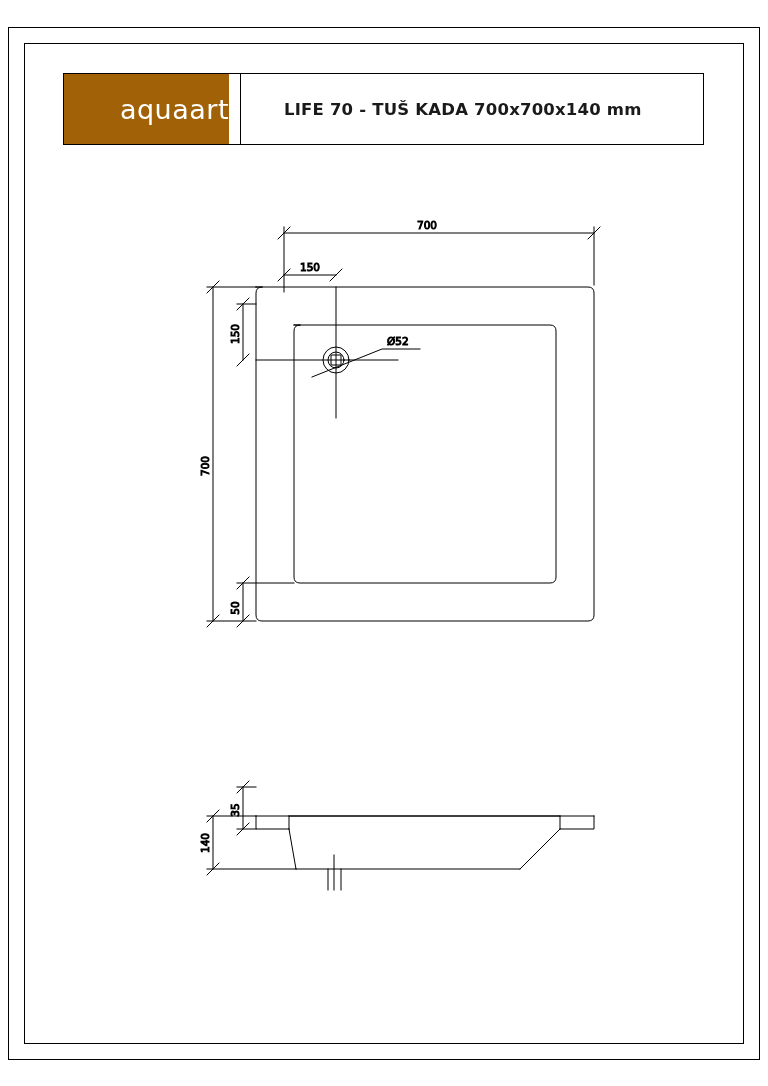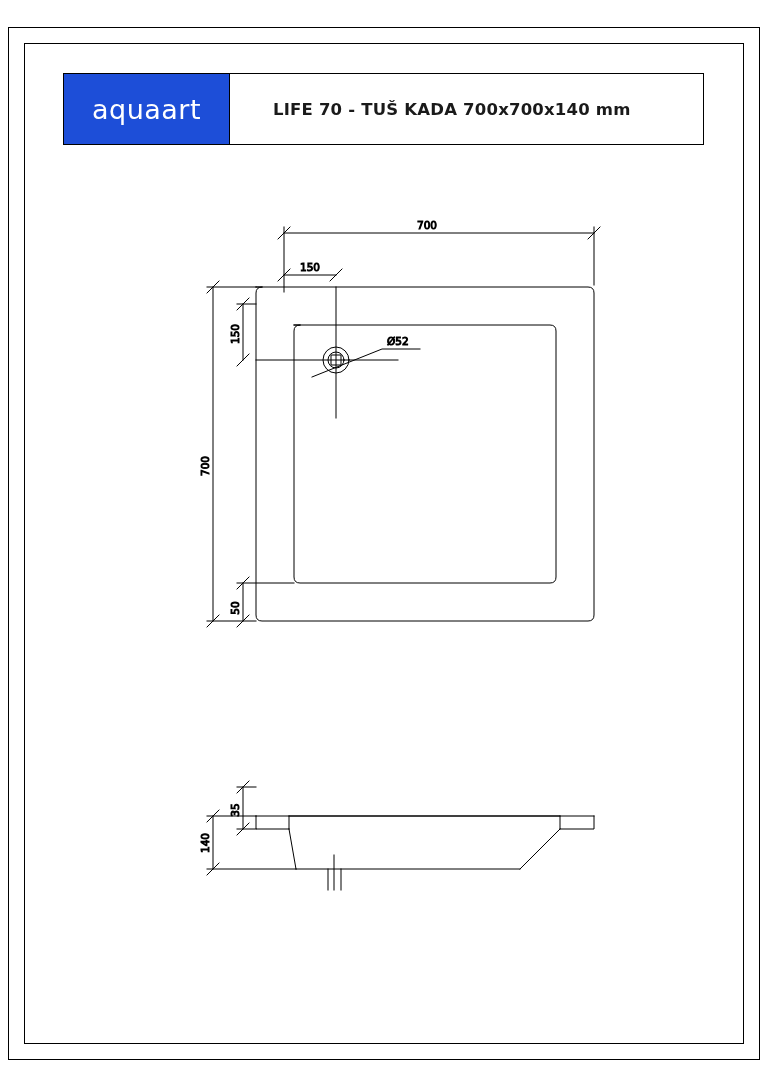--- a/index.html
+++ b/index.html
@@ -44,39 +44,40 @@
     left: 63px; top: 73px;
     width: 641px; height: 72px;
     border: 1px solid #000;
     box-sizing: border-box;
     display: flex;
     align-items: stretch;
     background: #fff;
   }
   .logo-cell {
     width: 165px;
-    background: #1d4ed8;
+    background: #a16207;
     display: flex;
     align-items: center;
-    justify-content: center;
+    justify-content: flex-end;
     flex: 0 0 165px;
   }
   .logo-text {
     color: #ffffff;
     font-size: 27px;
     letter-spacing: 0.5px;
     font-family: "DejaVu Sans", sans-serif;
     font-weight: 400;
   }
   .title-cell {
     flex: 1 1 auto;
     display: flex;
     align-items: center;
     padding-left: 43px;
     border-left: 1px solid #000;
+    margin-left: 11px;
   }
   .title-text {
     font-size: 16.5px;
     font-weight: bold;
     letter-spacing: 0.2px;
     white-space: nowrap;
     font-family: "DejaVu Sans", sans-serif;
   }
 
   

